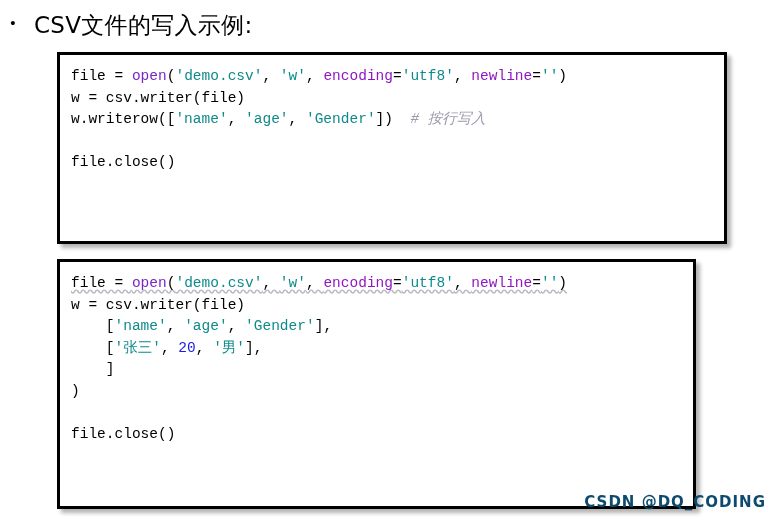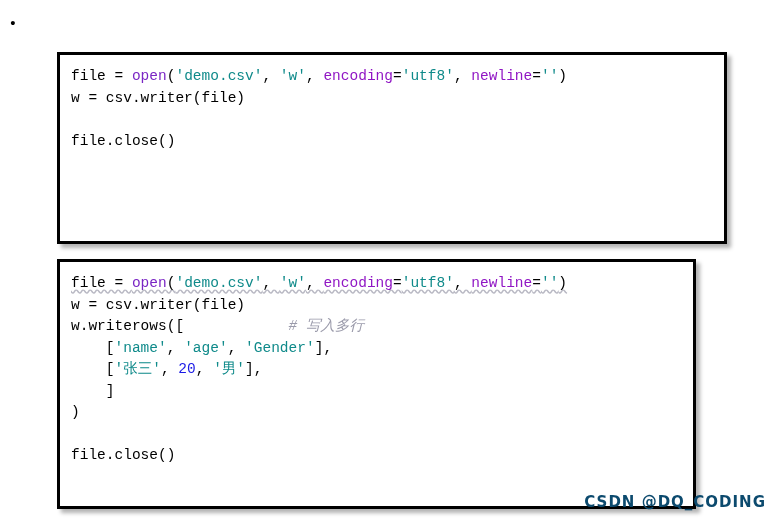--- a/index.html
+++ b/index.html
@@ -103,36 +103,37 @@
     color: #0c4a6e;
     white-space: nowrap;
     font-weight: bold;
   }
 </style>
 </head>
 <body>
 
 <div id="title-row">
   <span id="bullet-icon">•</span>
+  <span id="page-title">CSV文件的写入示例:</span>
 </div>
 
 <div class="code-block" id="code-block-1">
   <div class="code-body">
       <div class="code-line"><span class="t-plain">file = </span><span class="t-fn">open</span><span class="t-plain">(</span><span class="t-str">'demo.csv'</span><span class="t-plain">, </span><span class="t-str">'w'</span><span class="t-plain">, </span><span class="t-kwarg">encoding</span><span class="t-plain">=</span><span class="t-str">'utf8'</span><span class="t-plain">, </span><span class="t-kwarg">newline</span><span class="t-plain">=</span><span class="t-str">''</span><span class="t-plain">)</span></div>
       <div class="code-line"><span class="t-plain">w = csv.writer(file)</span></div>
+      <div class="code-line"><span class="t-plain">w.writerow([</span><span class="t-str">'name'</span><span class="t-plain">, </span><span class="t-str">'age'</span><span class="t-plain">, </span><span class="t-str">'Gender'</span><span class="t-plain">])  </span><span class="t-cmt"># 按行写入</span></div>
       <div class="code-line blank">&nbsp;</div>
       <div class="code-line"><span class="t-plain">file.close()</span></div>
     </div>
 </div>
 
 <div class="code-block" id="code-block-2">
   <div class="code-body">
       <div class="code-line"><span class="squiggle"><span class="t-plain">file = </span><span class="t-fn">open</span><span class="t-plain">(</span><span class="t-str">'demo.csv'</span><span class="t-plain">, </span><span class="t-str">'w'</span><span class="t-plain">, </span><span class="t-kwarg">encoding</span><span class="t-plain">=</span><span class="t-str">'utf8'</span><span class="t-plain">, </span><span class="t-kwarg">newline</span><span class="t-plain">=</span><span class="t-str">''</span><span class="t-plain">)</span></span></div>
       <div class="code-line"><span class="t-plain">w = csv.writer(file)</span></div>
-      <div class="code-line"><span class="t-plain">w.writerows([            </span><span class="t-cmt"># 写入多行</span></div>
       <div class="code-line"><span class="t-plain">    [</span><span class="t-str">'name'</span><span class="t-plain">, </span><span class="t-str">'age'</span><span class="t-plain">, </span><span class="t-str">'Gender'</span><span class="t-plain">],</span></div>
       <div class="code-line"><span class="t-plain">    [</span><span class="t-str">'张三'</span><span class="t-plain">, </span><span class="t-num">20</span><span class="t-plain">, </span><span class="t-str">'男'</span><span class="t-plain">],</span></div>
       <div class="code-line"><span class="t-plain">    ]</span></div>
       <div class="code-line"><span class="t-plain">)</span></div>
       <div class="code-line blank">&nbsp;</div>
       <div class="code-line"><span class="t-plain">file.close()</span></div>
     </div>
 </div>
 
 <div id="watermark">CSDN @DQ_CODING</div>

